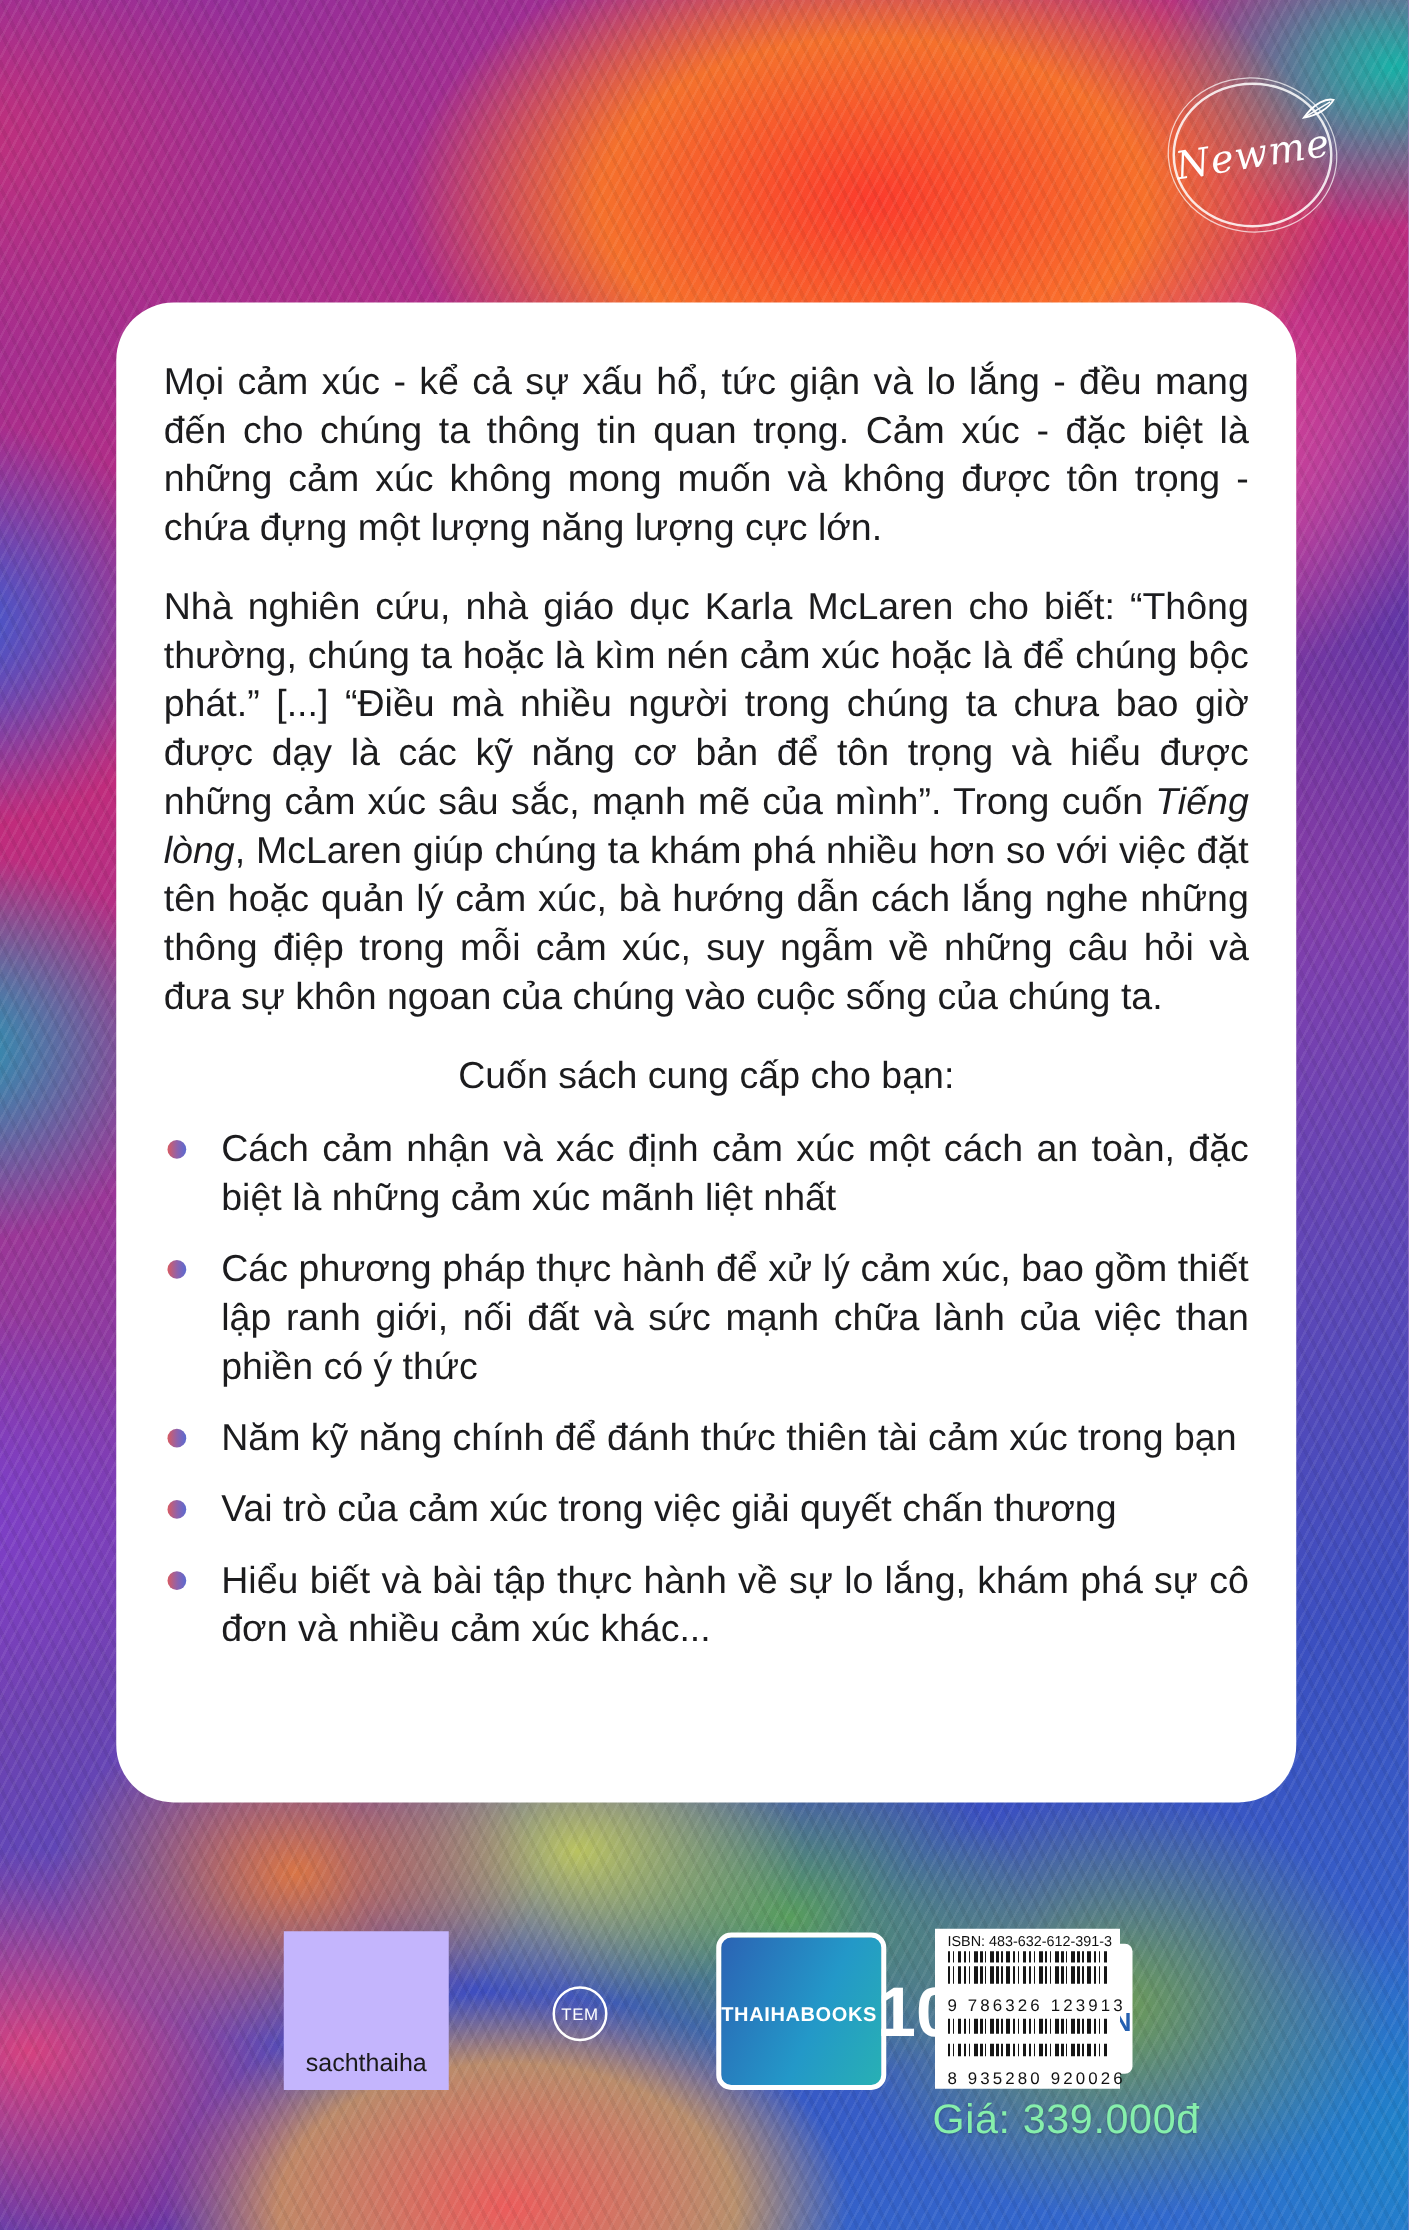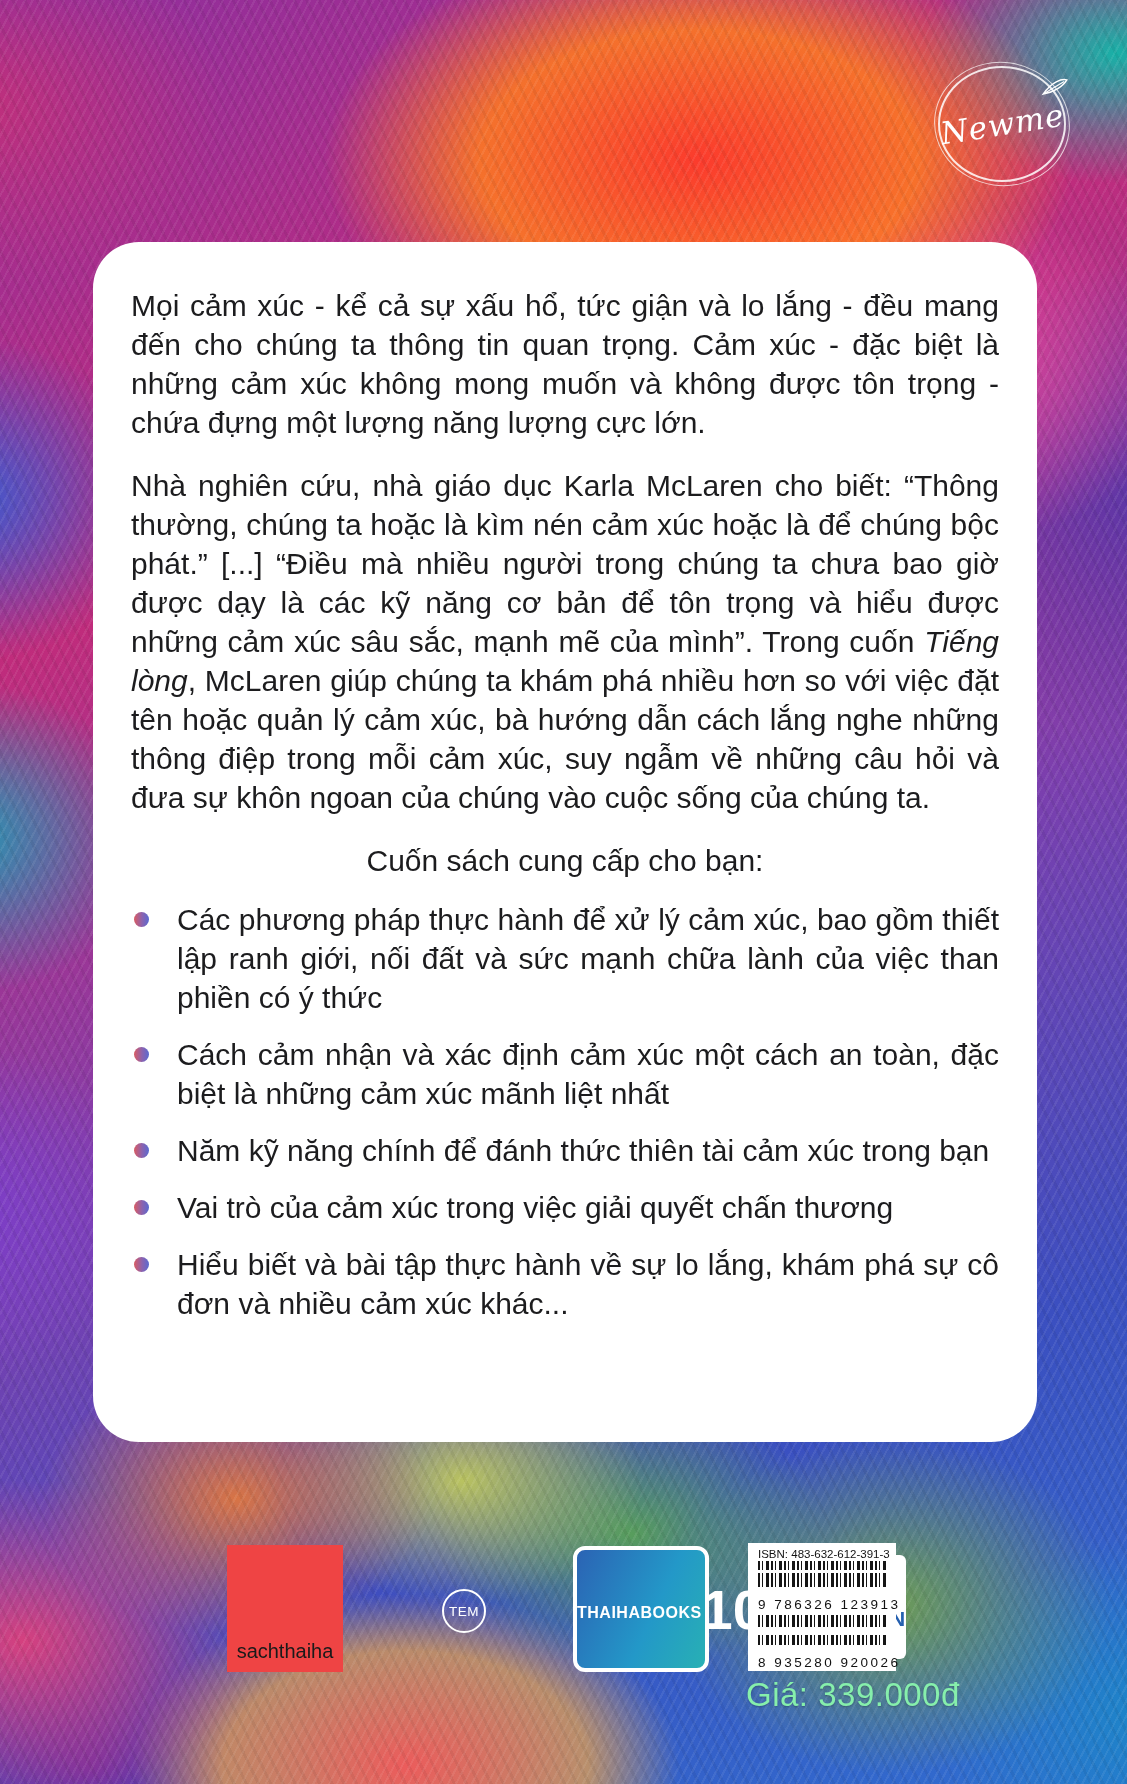--- a/index.html
+++ b/index.html
@@ -43,21 +43,21 @@
     box-sizing:border-box;padding:44px 38px 0 38px;color:#1c1c1e;}
   .card p{margin:0 0 24px 0;font-size:30px;line-height:39px;text-align:justify;}
   .card p.intro{margin-bottom:20px;text-align:center;}
   .card em{font-style:italic;}
   .bullets{list-style:none;margin:4px 0 0 0;padding:0;}
   .bullets li{position:relative;padding-left:46px;margin-bottom:18px;font-size:30px;line-height:39px;text-align:justify;}
   .dot{position:absolute;left:3px;top:12px;width:15px;height:15px;border-radius:50%;
     background:linear-gradient(90deg,#d95b62 0%,#8a63b0 55%,#5a6ad0 100%);}
 
   
-  .pub-box{position:absolute;left:227px;top:1545px;width:116px;height:127px;background:#ef4444;}
+  .pub-box{position:absolute;left:227px;top:1545px;width:132px;height:127px;background:#c4b5fd;}
   .pub-box span{position:absolute;bottom:9px;left:0;right:0;text-align:center;font-size:20px;color:#1a1a1a;}
   .tem{position:absolute;left:442px;top:1589px;width:40px;height:40px;border:2.5px solid #fff;border-radius:50%;
     display:flex;align-items:center;justify-content:center;color:#fff;font-size:13.5px;letter-spacing:.5px;}
   .stamp{position:absolute;left:573px;top:1546px;width:136px;height:126px;box-sizing:border-box;border:4px solid #fff;
     border-radius:12px;background:linear-gradient(115deg,#2b63b4 0%,#2398c8 58%,#28b0b4 100%);
     display:flex;flex-direction:row;align-items:center;color:#fff;}
   .stamp-title{font-size:16px;font-weight:bold;letter-spacing:.5px;margin-top:7px;}
   .stamp-num{display:flex;align-items:flex-start;line-height:.78;margin-top:2px;}
   .stamp-100{font-size:56px;font-weight:bold;}
   .stamp-pct{font-size:24px;font-weight:bold;margin-left:1px;}
@@ -86,22 +86,22 @@
       <path d="M3 21 C8 8, 16 3, 21 3 C19 10, 12 17, 3 21 Z" fill="none" stroke="#ffffff" stroke-width="1.4"></path>
       <path d="M4 20 C10 14, 15 9, 19 5" fill="none" stroke="#ffffff" stroke-width="1.1"></path>
     </svg>
   </div>
 
   <section class="card">
     <p>Mọi cảm xúc - kể cả sự xấu hổ, tức giận và lo lắng - đều mang đến cho chúng ta thông tin quan trọng. Cảm xúc - đặc biệt là những cảm xúc không mong muốn và không được tôn trọng - chứa đựng một lượng năng lượng cực lớn.</p>
     <p><span>Nhà nghiên cứu, nhà giáo dục Karla McLaren cho biết: “Thông thường, chúng ta hoặc là kìm nén cảm xúc hoặc là để chúng bộc phát.” [...] “Điều mà nhiều người trong chúng ta chưa bao giờ được dạy là các kỹ năng cơ bản để tôn trọng và hiểu được những cảm xúc sâu sắc, mạnh mẽ của mình”. Trong cuốn </span><em>Tiếng lòng</em><span>, McLaren giúp chúng ta khám phá nhiều hơn so với việc đặt tên hoặc quản lý cảm xúc, bà hướng dẫn cách lắng nghe những thông điệp trong mỗi cảm xúc, suy ngẫm về những câu hỏi và đưa sự khôn ngoan của chúng vào cuộc sống của chúng ta.</span></p>
     <p class="intro">Cuốn sách cung cấp cho bạn:</p>
     <ul class="bullets">
+      <li><span class="dot"></span><span>Cách cảm nhận và xác định cảm xúc một cách an toàn, đặc biệt là những cảm xúc mãnh liệt nhất</span></li>
       <li><span class="dot"></span><span>Các phương pháp thực hành để xử lý cảm xúc, bao gồm thiết lập ranh giới, nối đất và sức mạnh chữa lành của việc than phiền có ý thức</span></li>
-      <li><span class="dot"></span><span>Cách cảm nhận và xác định cảm xúc một cách an toàn, đặc biệt là những cảm xúc mãnh liệt nhất</span></li>
       <li><span class="dot"></span><span>Năm kỹ năng chính để đánh thức thiên tài cảm xúc trong bạn</span></li>
       <li><span class="dot"></span><span>Vai trò của cảm xúc trong việc giải quyết chấn thương</span></li>
       <li><span class="dot"></span><span>Hiểu biết và bài tập thực hành về sự lo lắng, khám phá sự cô đơn và nhiều cảm xúc khác...</span></li>
     </ul>
   </section>
 
   <div class="pub-box">
     <span>sachthaiha</span>
   </div>
 

